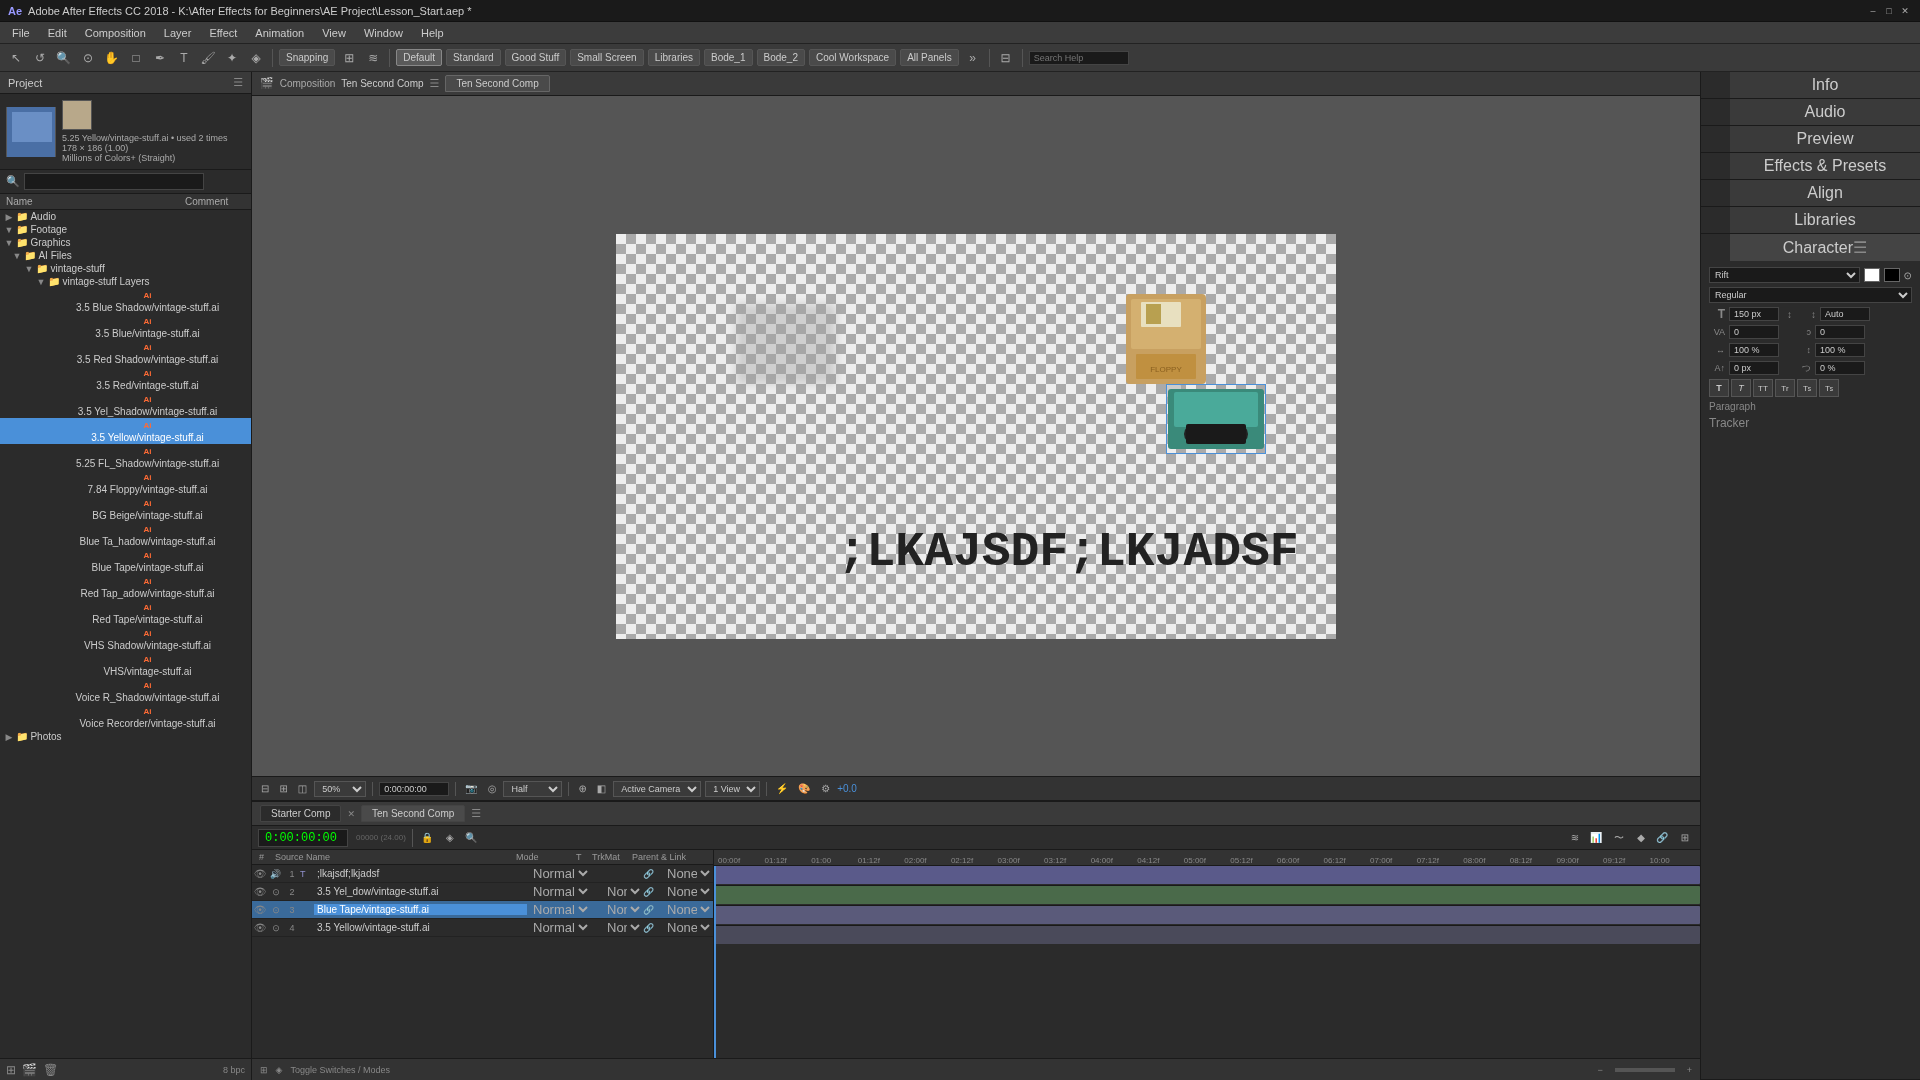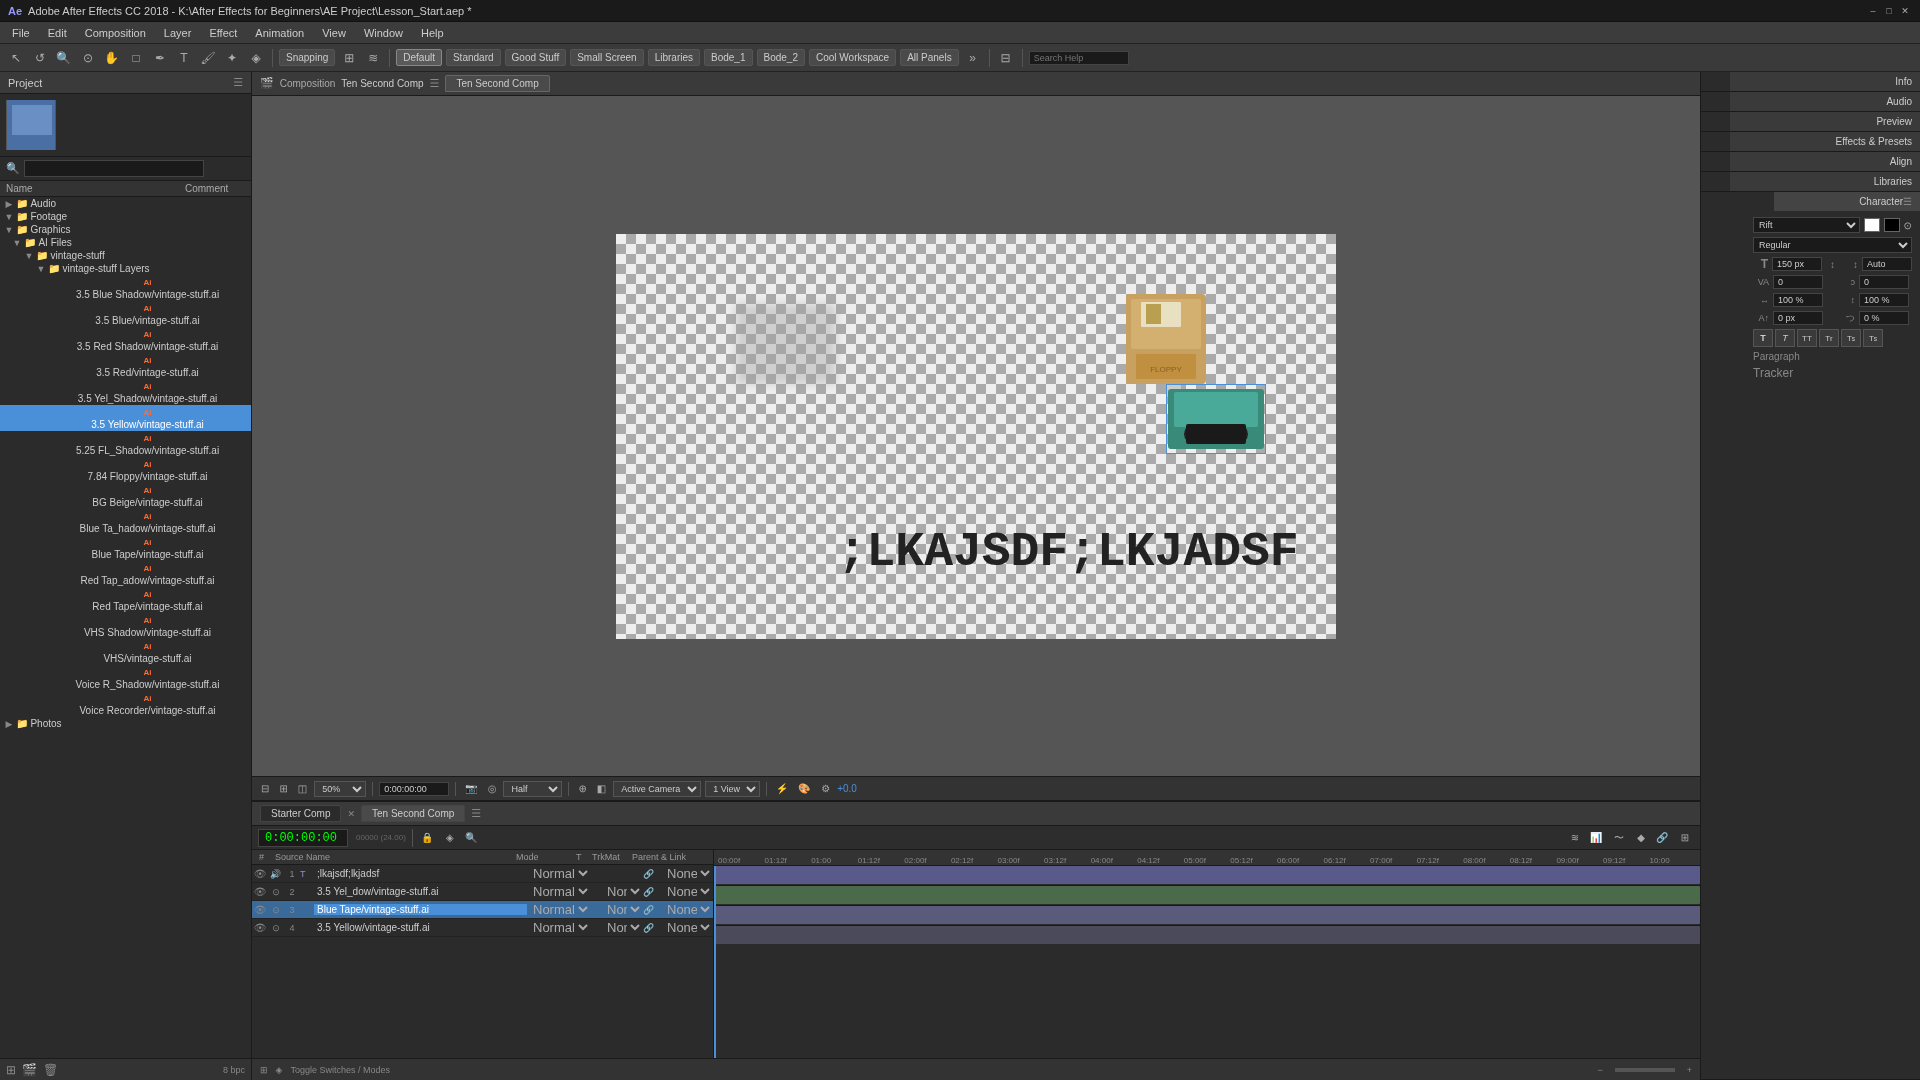--- a/index.html
+++ b/index.html
@@ -418,32 +418,32 @@
       display: flex;
       flex-direction: column;
       flex-shrink: 0;
     }
     .panel-section {
       border-bottom: 1px solid #1a1a1a;
     }
     .panel-title {
       background: #3a3a3a;
       padding: 4px 8px;
-      font-size: 10px;
+      font-size: 16px;
       color: #ccc;
       cursor: pointer;
       display: flex;
       align-items: center;
-      justify-content: flex-end;
+      justify-content: center;
       margin-left: 29px;
     }
     .panel-content { padding: 6px 8px; }
 
     
-    #char-panel { flex: 1; overflow-y: auto; padding-left: 44px; }
+    #char-panel { flex: 1; overflow-y: auto; }
     .char-row { display: flex; align-items: center; gap: 4px; margin-bottom: 4px; }
     .char-label { color: #888; font-size: 9px; width: 16px; text-align: right; }
     .char-input {
       background: #1a1a1a;
       border: 1px solid #444;
       color: #ccc;
       padding: 1px 4px;
       font-size: 9px;
       width: 50px;
     }
@@ -536,20 +536,28 @@
     <div id="project-header">
       <span style="font-size:11px;color:#ccc;">Project</span>
       <span style="color:#888;cursor:pointer;">☰</span>
     </div>
     <div id="project-preview">
       <div id="preview-thumb">
         <svg width="50" height="50">
           <rect width="50" height="50" fill="#4a6fa5"></rect>
           <rect x="5" y="5" width="40" height="30" fill="#6a8fc5"></rect>
         </svg>
+      </div>
+      <div style="display:flex;flex-direction:column;gap:3px;">
+        <div id="preview-thumb-small"></div>
+        <div id="preview-info">
+          <div style="font-size:9px;color:#aaa;">5.25 Yellow/vintage-stuff.ai • used 2 times</div>
+          <div style="font-size:9px;color:#aaa;">178 × 186 (1.00)</div>
+          <div style="font-size:9px;color:#aaa;">Millions of Colors+ (Straight)</div>
+        </div>
       </div>
     </div>
     <div id="project-search">
       <span style="color:#888;">🔍</span>
       <input type="text" style="background: rgb(26, 26, 26); border: 1px solid rgb(68, 68, 68); color: rgb(204, 204, 204); padding: 2px 4px; font-size: 10px; width: 180px;" placeholder="">
     </div>
     <div id="file-list-header">
       <span class="file-col name">Name</span>
       <span class="file-col comment" style="font-size:10px;color:#aaa;">Comment</span>
     </div>

